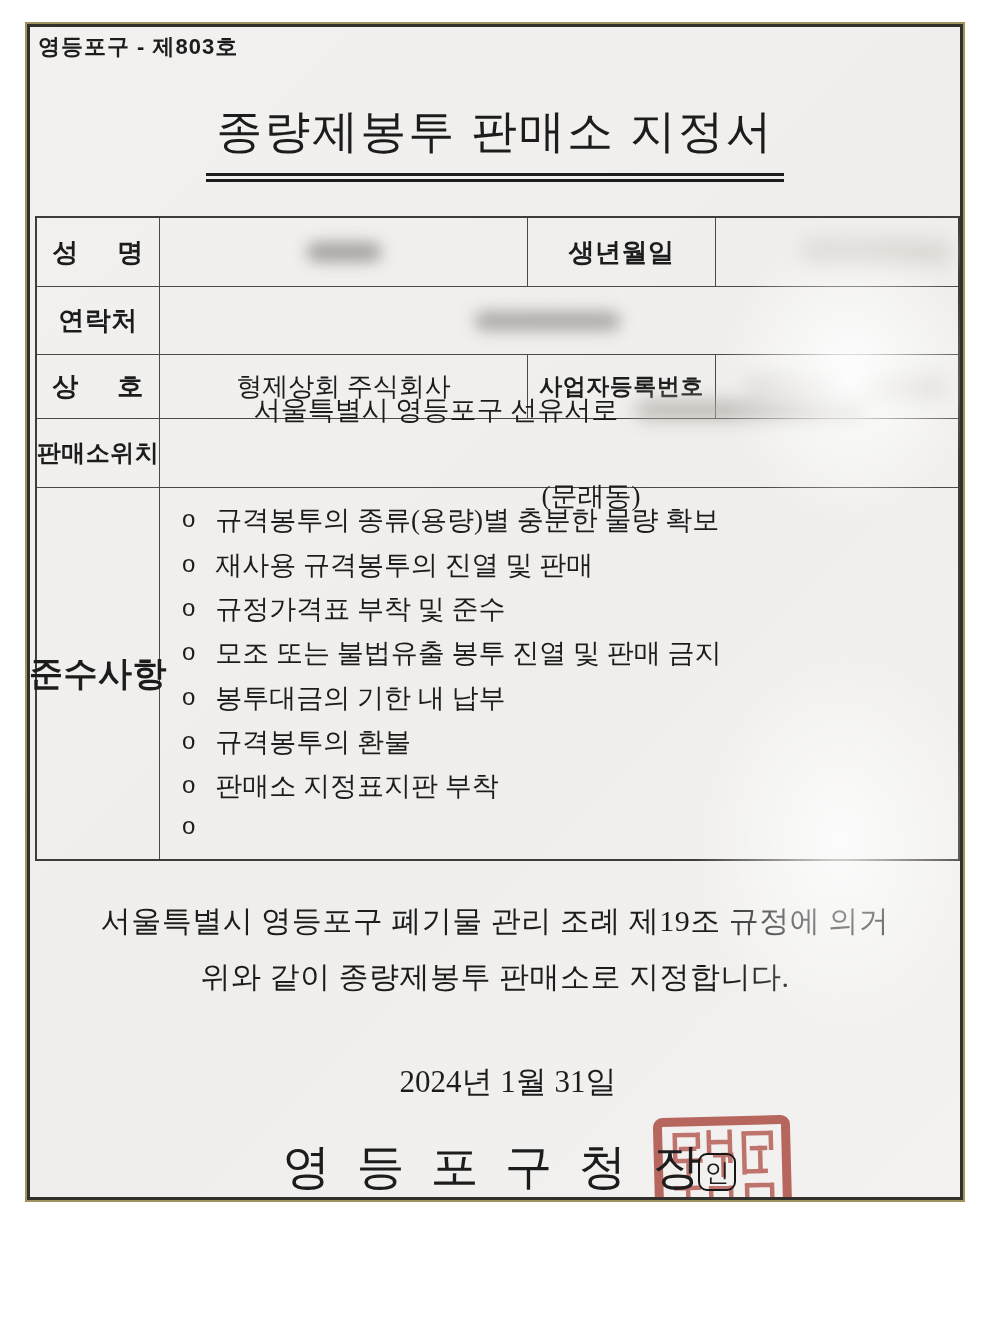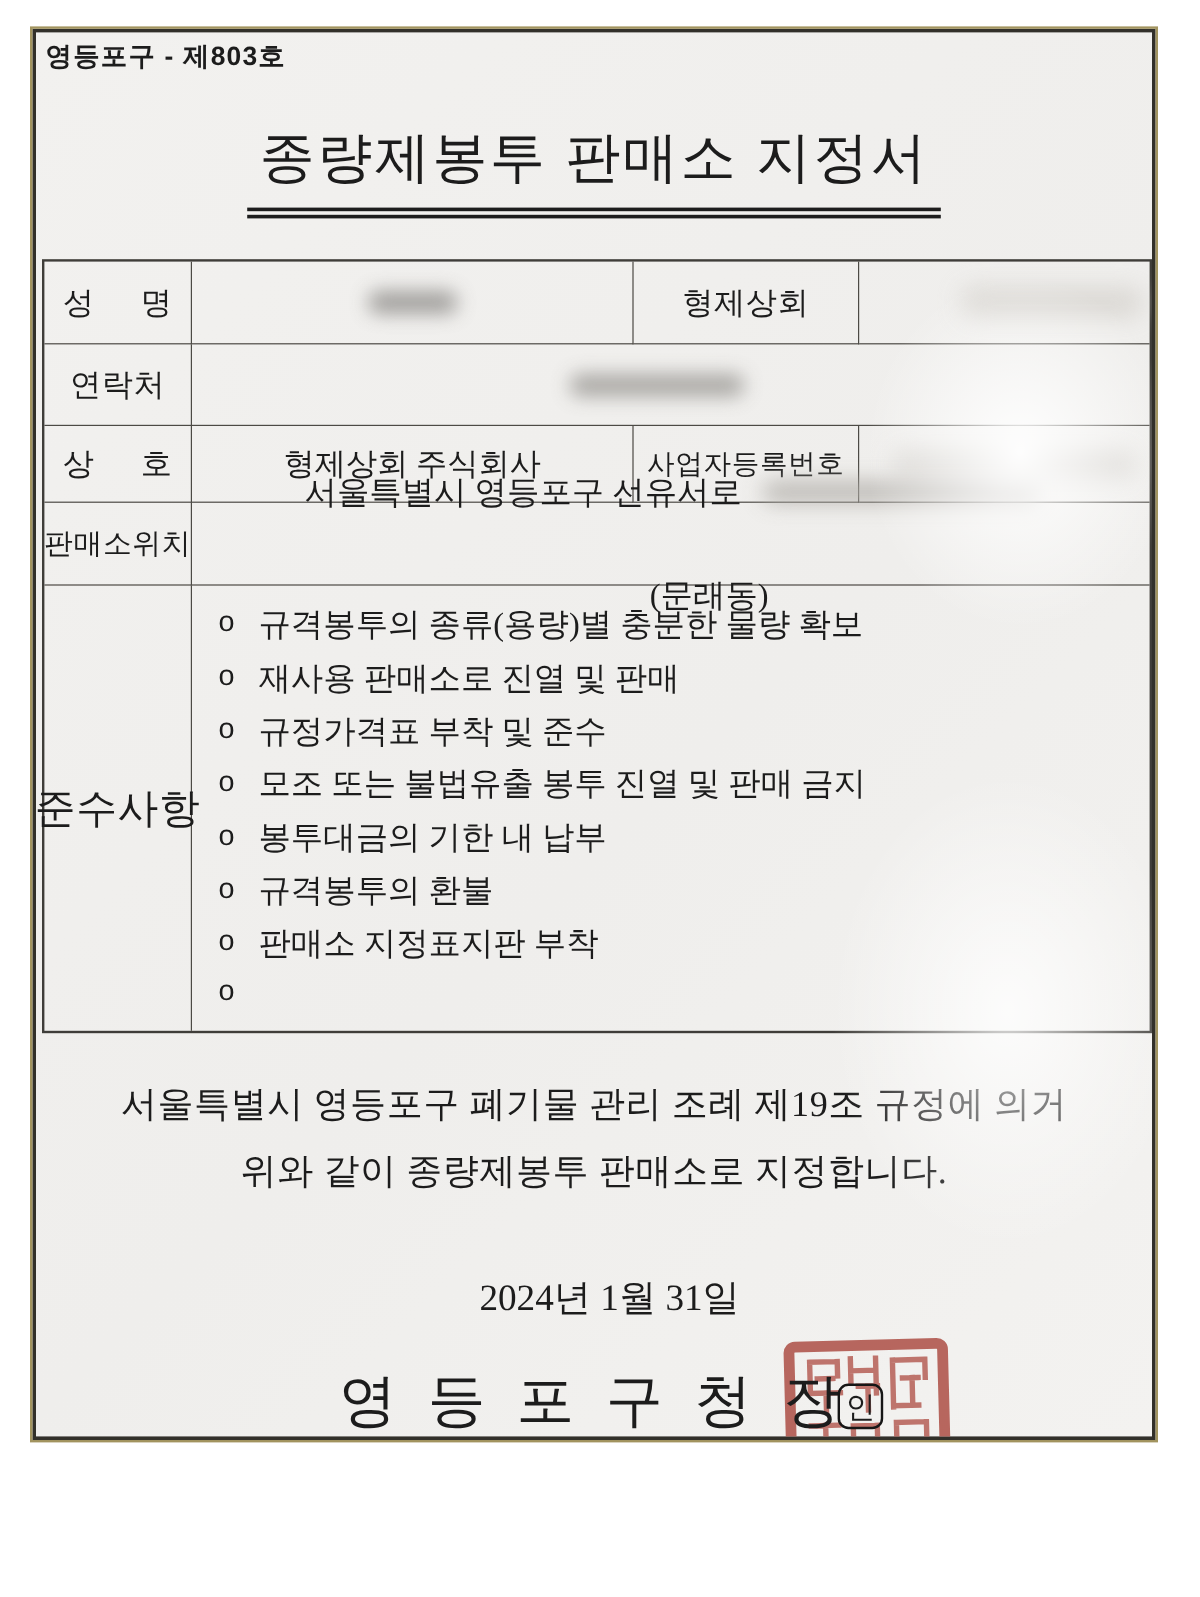--- a/index.html
+++ b/index.html
@@ -35,21 +35,21 @@
     grid-template-rows:69px 68px 64px 69px 1fr;
     border:2px solid #3f3d39;
   }
   .cell{
     box-sizing:border-box;border-right:1.5px solid #4c4a45;border-bottom:1.5px solid #4c4a45;
     display:flex;align-items:center;justify-content:center;position:relative;
   }
   .cell.last-col{border-right:none;gap:30px;}
   .cell.last-row{border-bottom:none;}
   .sp3{grid-column:2/5;}
-  .lab{font-size:26px;font-weight:normal;white-space:pre;letter-spacing:0.5px;}
+  .lab{font-size:26px;font-weight:bold;white-space:pre;letter-spacing:0.5px;}
   .lab-small{font-size:23px;text-align:right;}
   .serif{font-family:"Liberation Serif","DejaVu Serif",serif;}
   .val{font-size:26px;}
 
   .blur{border-radius:8px;pointer-events:none;}
   .blur-name{width:74px;height:18px;background:#8f8d8a;filter:blur(8px);opacity:.85;}
   .blur-dob{width:150px;height:24px;background:#d5d2cd;filter:blur(10px);opacity:.8;transform:translateX(40px);}
   .blur-phone{width:145px;height:18px;background:#9a9894;filter:blur(8px);opacity:.85;transform:translateX(-12px);}
   .blur-biz{width:200px;height:22px;background:#cfccc7;filter:blur(10px);opacity:.8;transform:translateX(8px);}
   .blur-addr{width:228px;height:18px;background:#b3b0ab;filter:blur(9px);opacity:.85;align-self:center;}
@@ -92,21 +92,21 @@
   <div class="title-wrap">
     <span class="title">종량제봉투 판매소 지정서</span>
   </div>
 
   <div class="table">
 
     <div class="cell lab">성     명</div>
     <div class="cell">
       <div class="blur blur-name"></div>
     </div>
-    <div class="cell lab">형제상회</div>
+    <div class="cell lab">생년월일</div>
     <div class="cell last-col">
       <div class="blur blur-dob"></div>
     </div>
 
     <div class="cell lab">연락처</div>
     <div class="cell sp3 last-col">
       <div class="blur blur-phone"></div>
     </div>
 
     <div class="cell lab">상     호</div>
@@ -127,21 +127,21 @@
 
     <div class="cell lab last-row" style="font-size:34px;">준수사항</div>
     <div class="cell sp3 last-col last-row comp-cell">
       <div class="comp-list serif">
         <div class="comp-item">
             <span class="bullet">o</span>
             <span>규격봉투의 종류(용량)별 충분한 물량 확보</span>
           </div>
         <div class="comp-item">
             <span class="bullet">o</span>
-            <span>재사용 판매소로 진열 및 판매</span>
+            <span>재사용 규격봉투의 진열 및 판매</span>
           </div>
         <div class="comp-item">
             <span class="bullet">o</span>
             <span>규정가격표 부착 및 준수</span>
           </div>
         <div class="comp-item">
             <span class="bullet">o</span>
             <span>모조 또는 불법유출 봉투 진열 및 판매 금지</span>
           </div>
         <div class="comp-item">

